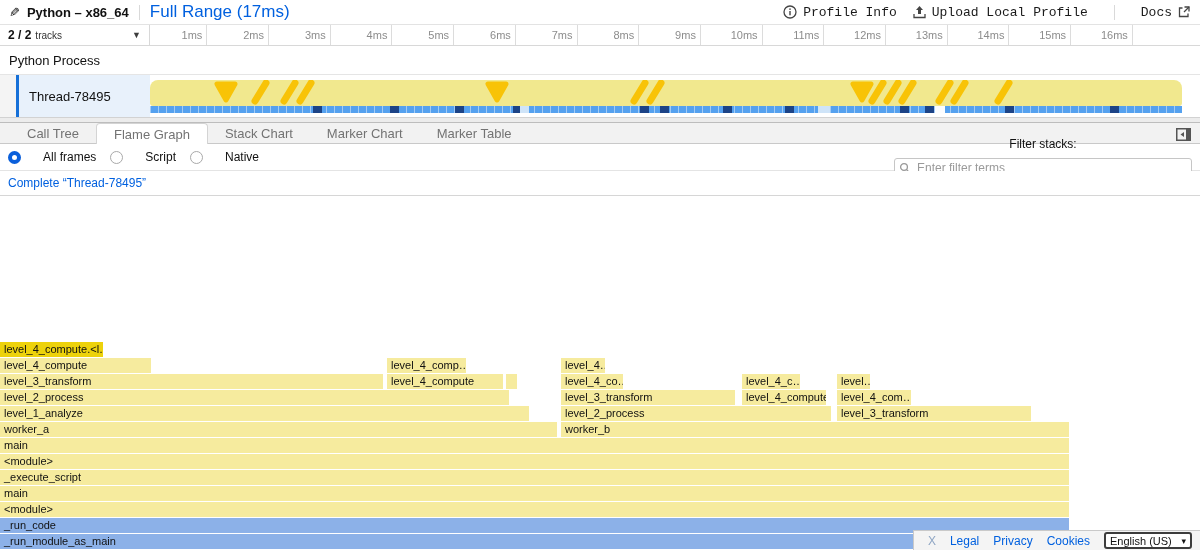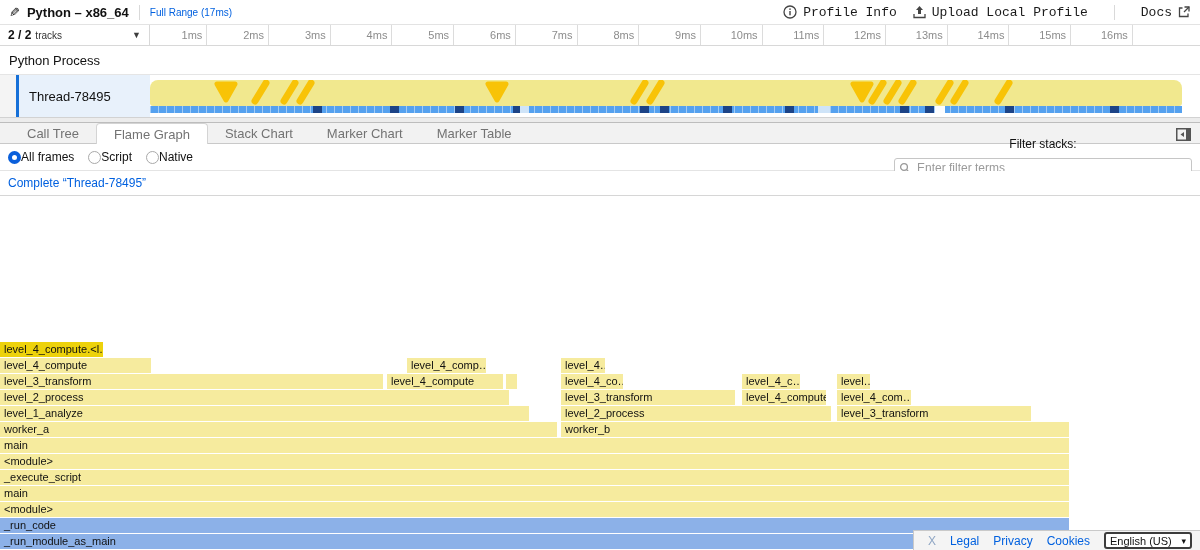--- a/index.html
+++ b/index.html
@@ -6,21 +6,21 @@
   html,body { width:1200px; height:550px; overflow:hidden; background:#fff;
               font-family:"Liberation Sans", sans-serif; }
   .app { position:relative; width:1200px; height:550px; background:#fff; }
 
   
   .topbar { position:absolute; left:0; top:0; width:1200px; height:25px;
             border-bottom:1px solid #e3e3e3; display:flex; align-items:center; background:#fff; }
   .topbar .pencil { font-size:13px; margin:0 7px 0 9px; transform:scaleX(-1); }
   .app-title { font-weight:bold; font-size:13px; color:#111; }
   .vsep { width:1px; height:15px; background:#d9d9d9; margin:0 10px; }
-  .link { color:#0060df; font-size:10px; text-decoration:none; cursor:pointer; }
+  .link { color:#0060df; font-size:17px; text-decoration:none; cursor:pointer; }
   .topbar-right { margin-left:auto; display:flex; align-items:center; gap:16px; padding-right:10px; }
   .tb-btn { display:flex; align-items:center; gap:6px; font-size:13px; color:#1a1a1a; cursor:pointer;font-family:Liberation Mono, monospace; }
   .tb-btn svg { display:block; }
 
   
   .ruler-row { position:absolute; left:0; top:25px; width:1200px; height:21px;
                border-bottom:1px solid #d8d8d8; background:#fff; }
   .tracks-pane { position:absolute; left:0; top:0; width:150px; height:100%;
                  display:flex; align-items:center; padding:0 8px; border-right:1px solid #d8d8d8; }
   .tracks-count { font-weight:bold; font-size:12px; color:#111; }
@@ -63,21 +63,21 @@
   .tab.active { background:#fff; border:1px solid #d4d4d4; border-bottom:none;
                 border-radius:4px 4px 0 0; margin-bottom:-1px; }
   .sidebar-toggle { position:absolute; right:8px; top:3px; width:18px; height:16px; cursor:pointer;
                     display:flex; align-items:center; justify-content:center; }
 
   
   .settings-row { position:absolute; left:0; top:144px; width:1200px; height:27px;
                   background:#fff; border-bottom:1px solid #e4e4e4;
                   display:flex; align-items:center; padding:0 8px; }
   .radio-group { display:flex; align-items:center; gap:14px; }
-  .radio-item { display:flex; align-items:center; gap:0; cursor:pointer; }
+  .radio-item { display:flex; align-items:center; gap:22px; cursor:pointer; }
   .radio { width:13px; height:13px; border-radius:50%; background:#fff;
            border:1px solid #a9a9a9; display:inline-block; }
   .radio.checked { border:4px solid #0a5fdb; }
   .radio-item span:last-child { font-size:12px; color:#111; }
   .filter-area { margin-left:auto; display:flex; align-items:center; gap:7px;flex-direction:column; }
   .filter-label { font-size:12px; color:#111; }
   .filter-input-wrap { position:relative; width:298px; height:20px; }
   .filter-input-wrap svg { position:absolute; left:5px; top:4px; }
   .filter-input { width:298px; height:20px; border:1px solid #c6c6c6; border-radius:3px;
                   font-size:12px; padding:0 6px 0 22px; color:#111; outline:none;
@@ -265,21 +265,21 @@
     </div>
   </div>
 
   <div class="breadcrumb-row">
     <span class="breadcrumb">Complete “Thread-78495”</span>
   </div>
 
   <div class="flame-layer">
       <div class="fblock" style="left: 0px; top: 342px; width: 103px; background: rgb(237, 210, 11);">level_4_compute.&lt;l…</div>
       <div class="fblock" style="left: 0px; top: 358px; width: 151px; background: rgb(246, 235, 158);">level_4_compute</div>
-      <div class="fblock" style="left: 387px; top: 358px; width: 79px; background: rgb(246, 235, 158); margin-left: 20px;">level_4_comp…</div>
+      <div class="fblock" style="left: 387px; top: 358px; width: 79px; background: rgb(246, 235, 158);">level_4_comp…</div>
       <div class="fblock" style="left: 561px; top: 358px; width: 44px; background: rgb(246, 235, 158);">level_4…</div>
       <div class="fblock" style="left: 0px; top: 374px; width: 383px; background: rgb(246, 235, 158);">level_3_transform</div>
       <div class="fblock" style="left: 387px; top: 374px; width: 116px; background: rgb(246, 235, 158);">level_4_compute</div>
       <div class="fblock" style="left: 506px; top: 374px; width: 11px; background: rgb(246, 235, 158);"></div>
       <div class="fblock" style="left: 561px; top: 374px; width: 62px; background: rgb(246, 235, 158);">level_4_co…</div>
       <div class="fblock" style="left: 742px; top: 374px; width: 58px; background: rgb(246, 235, 158);">level_4_c…</div>
       <div class="fblock" style="left: 837px; top: 374px; width: 33px; background: rgb(246, 235, 158);">level…</div>
       <div class="fblock" style="left: 0px; top: 390px; width: 509px; background: rgb(246, 235, 158);">level_2_process</div>
       <div class="fblock" style="left: 561px; top: 390px; width: 174px; background: rgb(246, 235, 158);">level_3_transform</div>
       <div class="fblock" style="left: 742px; top: 390px; width: 84px; background: rgb(246, 235, 158);">level_4_compute</div>

